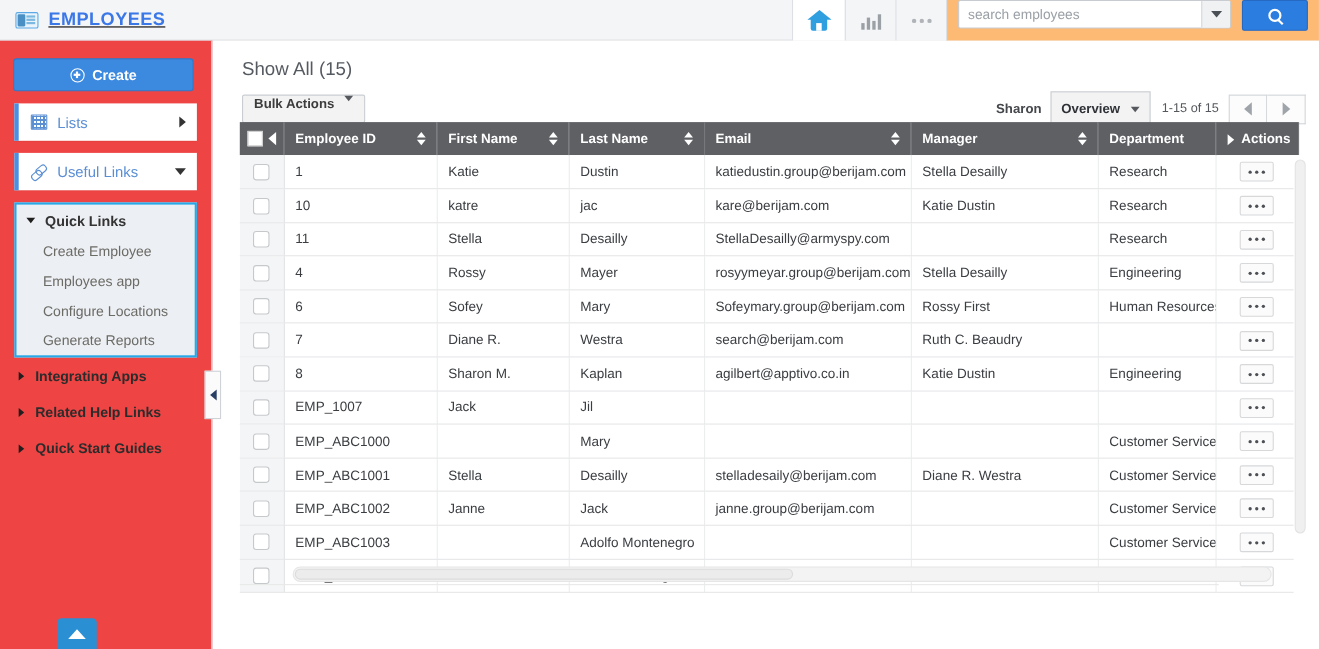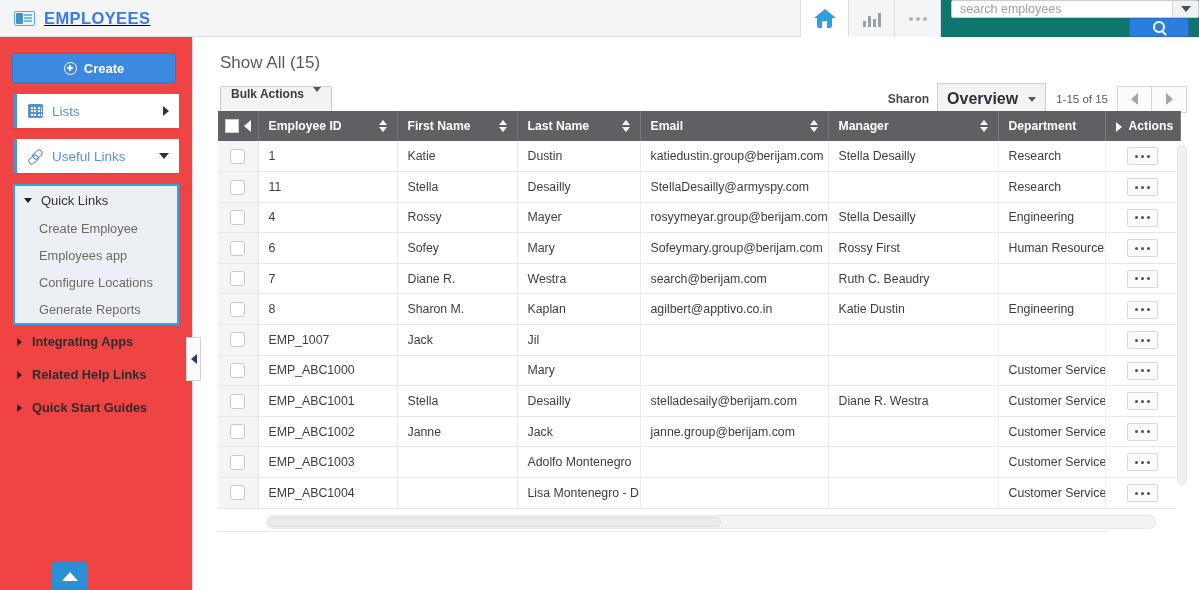--- a/index.html
+++ b/index.html
@@ -56,22 +56,22 @@
   }
   .home-ico .door {
     position: absolute; top: 12px; left: 8.5px; width: 5px; height: 7px; background: #ffffff;
   }
   .bars-ico { display: flex; align-items: flex-end; gap: 2px; height: 16px; }
   .bars-ico i { display: block; width: 3px; background: #9aa0a6; }
   .dots-ico { display: flex; gap: 3px; }
   .dots-ico i { width: 4px; height: 4px; border-radius: 50%; background: #b0b4b9; display: block; }
 
   .search-wrap {
-    display: flex; align-items: flex-end; height: 37px; padding: 0 0 0 10px;
-    border-left: 1px solid #dcdfe3; background: #0f766e; flex-direction: column;
+    display: flex; align-items: flex-start; height: 37px; padding: 0 0 0 10px;
+    border-left: 1px solid #dcdfe3; background: #fdba74;
   }
   .search-box {
     display: flex; align-items: stretch; height: 26px;
     border: 1px solid #c8ccd1; background: #fff; border-radius: 2px;
     width: 248px;
   }
   .search-input {
     border: 0; outline: 0; flex: 1; padding: 0 8px; font-size: 12.5px;
     color: #8b9096; background: transparent;
     font-family: "Liberation Sans", sans-serif;
@@ -135,21 +135,21 @@
   .link-ico::before { left: 0; top: 7px; transform: rotate(-40deg); }
   .link-ico::after { left: 4px; top: 2px; transform: rotate(-40deg); }
   .chev-r { width: 0; height: 0; border-top: 5px solid transparent; border-bottom: 5px solid transparent; border-left: 6px solid #333; }
   .chev-d { width: 0; height: 0; border-left: 5px solid transparent; border-right: 5px solid transparent; border-top: 6px solid #333; }
 
   .quick-panel {
     margin: 11px 13px 0 13px; border: 2px solid #29a8e8; background: #eceff3;
   }
   .qp-head {
     display: flex; align-items: center; gap: 9px; padding: 7px 10px 7px 9px;
-    font-size: 13px; font-weight: normal; color: #333; cursor: pointer;
+    font-size: 13px; font-weight: bold; color: #333; cursor: pointer;
   }
   .qp-item {
     padding: 6px 10px 6px 24px; font-size: 12.8px; color: #6b6b66; cursor: pointer;
   }
   .sec-row {
     display: flex; align-items: center; gap: 10px; padding: 9px 10px 9px 17px;
     font-size: 12.8px; font-weight: bold; color: #2c2c2c; cursor: pointer;
   }
   .chev-r-sm { width: 0; height: 0; border-top: 4.5px solid transparent; border-bottom: 4.5px solid transparent; border-left: 5.5px solid #1f1f1f; }
   .chev-d-sm { width: 0; height: 0; border-left: 4.5px solid transparent; border-right: 4.5px solid transparent; border-top: 5.5px solid #1f1f1f; }
@@ -184,21 +184,21 @@
     height: 26px; border: 1px solid #c9cdd2; background: #f3f3f4;
     font-size: 12px; font-weight: bold; color: #3c3c3c;
     display: flex; align-items: flex-start; gap: 9px; padding: 0 10px;
     border-radius: 2px; cursor: pointer;
   }
   .tri-dn { width:0;height:0; border-left: 4.5px solid transparent; border-right: 4.5px solid transparent; border-top: 5.5px solid #55585c; }
   .spacer { flex: 1; }
   .disp-label { font-size: 12px; font-weight: bold; color: #44474b; margin-right: 8px; }
   .disp-select {
     height: 32px; border: 1px solid #c9cdd2; background: #f3f3f4;
-    font-size: 16px; font-weight: bold; color: #2e3135;
+    font-size: 12px; font-weight: bold; color: #2e3135;
     display: flex; align-items: center; gap: 10px; padding: 0 9px;
     border-radius: 0; cursor: pointer;
   }
   .range-txt { font-size: 11.5px; color: #55585c; margin: 0 9px 0 10px; }
   .pg-btn {
     width: 35px; height: 27px; border: 1px solid #d2d6da; background: #fcfcfc;
     display: flex; align-items: center; justify-content: center; cursor: pointer;
   }
   .pg-btn + .pg-btn { border-left: none; }
   .chev-pg-l { width:0;height:0; border-top: 6px solid transparent; border-bottom: 6px solid transparent; border-right: 7px solid #9fa4aa; }
@@ -492,20 +492,34 @@
               <td>Stella Desailly</td>
               <td>Research</td>
               <td class="c-act"><span class="act-btn">
                   <i></i>
                   <i></i>
                   <i></i>
                 </span></td>
             </tr>
             <tr>
               <td class="c-chk"><span class="row-chk"></span></td>
+              <td>10</td>
+              <td>katre</td>
+              <td>jac</td>
+              <td>kare@berijam.com</td>
+              <td>Katie Dustin</td>
+              <td>Research</td>
+              <td class="c-act"><span class="act-btn">
+                  <i></i>
+                  <i></i>
+                  <i></i>
+                </span></td>
+            </tr>
+            <tr>
+              <td class="c-chk"><span class="row-chk"></span></td>
               <td>11</td>
               <td>Stella</td>
               <td>Desailly</td>
               <td>StellaDesailly@armyspy.com</td>
               <td></td>
               <td>Research</td>
               <td class="c-act"><span class="act-btn">
                   <i></i>
                   <i></i>
                   <i></i>

